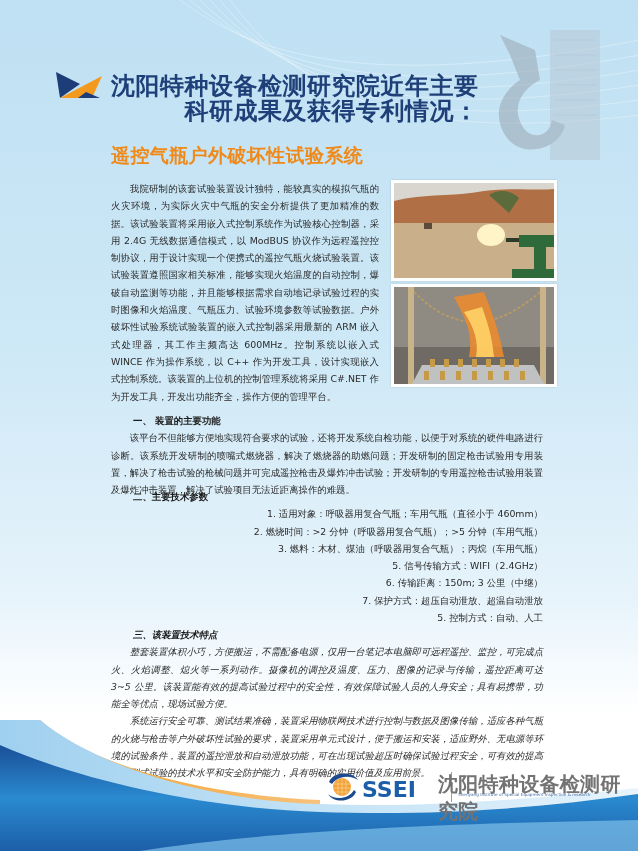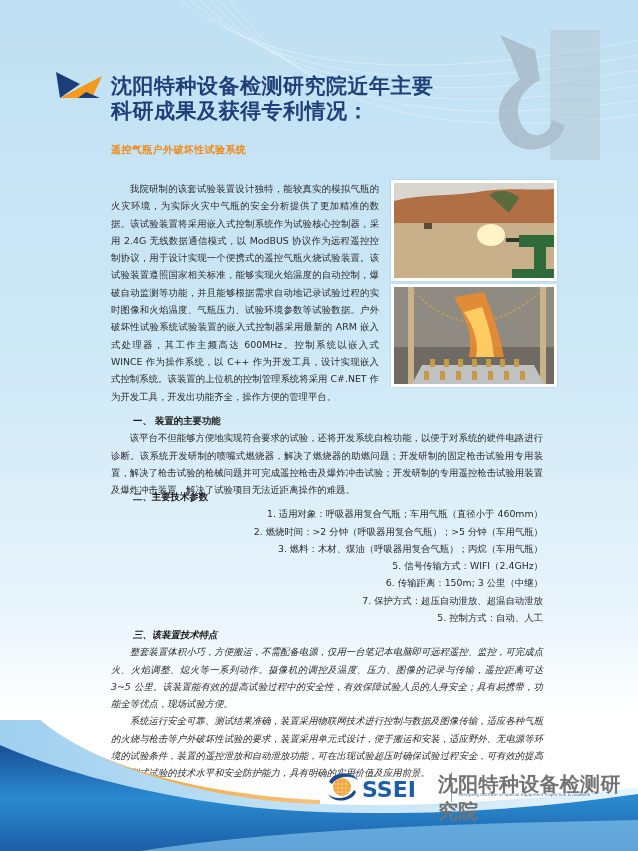--- a/index.html
+++ b/index.html
@@ -3,23 +3,23 @@
 <meta charset="utf-8">
 <style>
   html, body { margin:0; padding:0; }
   body { width:638px; height:851px; position:relative; overflow:hidden;
          font-family:"DejaVu Sans", sans-serif; color:#222; }
   .bg { position:absolute; inset:0;
         background:linear-gradient(180deg,#bfe0f3 0%, #cde8f6 40%, #e6f3fb 70%, #ffffff 84%, #ffffff 100%); }
   .bg-lines { position:absolute; left:180px; top:0; width:460px; height:170px; }
   .statue { position:absolute; left:480px; top:10px; width:150px; height:150px; opacity:.55; }
   .logo-mark { position:absolute; left:56px; top:72px; width:46px; height:26px; }
-  .title { position:absolute; left:111px; top:74px; font-size:21px; font-weight:bold;
-           color:#1e3f78; line-height:25px; letter-spacing:0.5px; }
-  .subtitle { position:absolute; left:111px; top:143px; font-size:10px; font-weight:bold;
+  .title { position:absolute; left:111px; top:74px; font-size:24px; font-weight:bold;
+           color:#1e3f78; line-height:25px; letter-spacing:0.5px;text-align:right; }
+  .subtitle { position:absolute; left:111px; top:143px; font-size:19px; font-weight:bold;
               color:#ef8a1a; letter-spacing:0.4px; }
   .text { font-size:9.4px; line-height:17.3px; color:#2a2a2a; }
   .intro { position:absolute; left:111px; top:180px; width:268px; text-align:justify; }
   .intro p { margin:0; text-indent:2em; }
   .photo { position:absolute; background:#fff; padding:3px; box-shadow:0 0 2px rgba(0,0,0,.15); }
   .photo1 { left:391px; top:180px; width:160px; height:95px; }
   .photo2 { left:391px; top:284px; width:160px; height:97px; }
   .photo svg { display:block; width:100%; height:100%; }
   .full { position:absolute; left:111px; width:432px;margin-top:26px; }
   .full p { margin:0; text-indent:2em; text-align:justify; }

